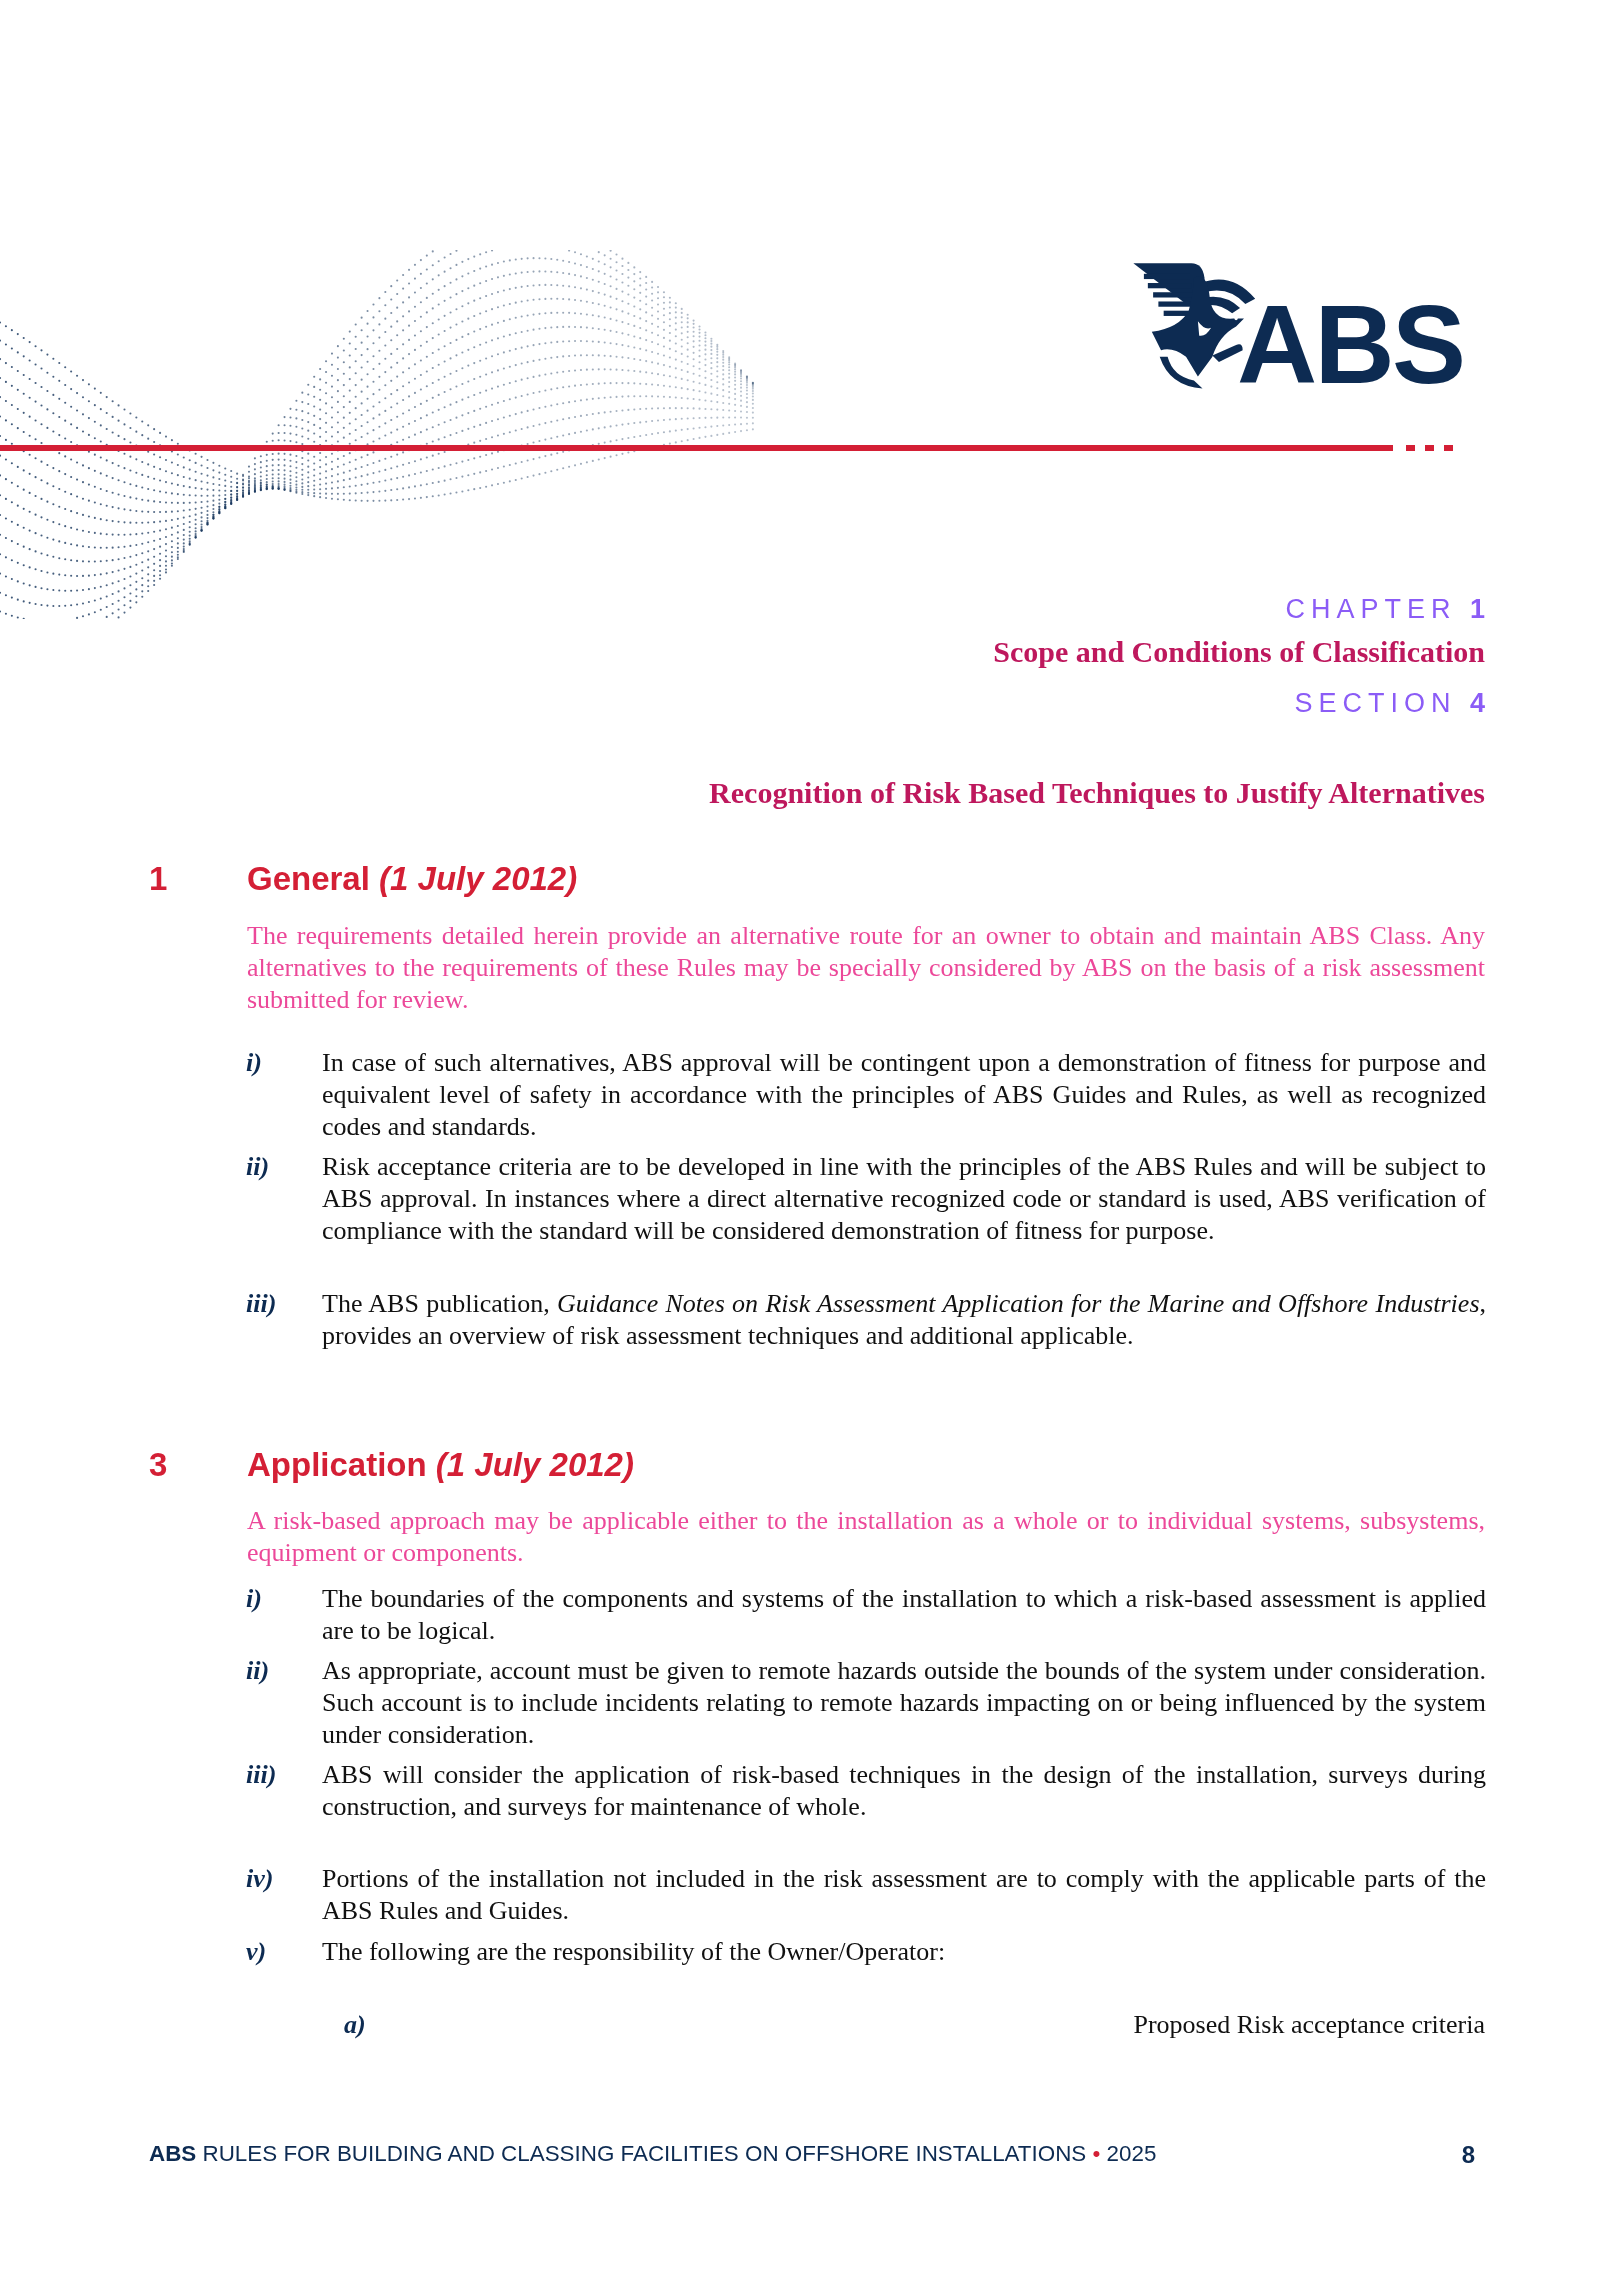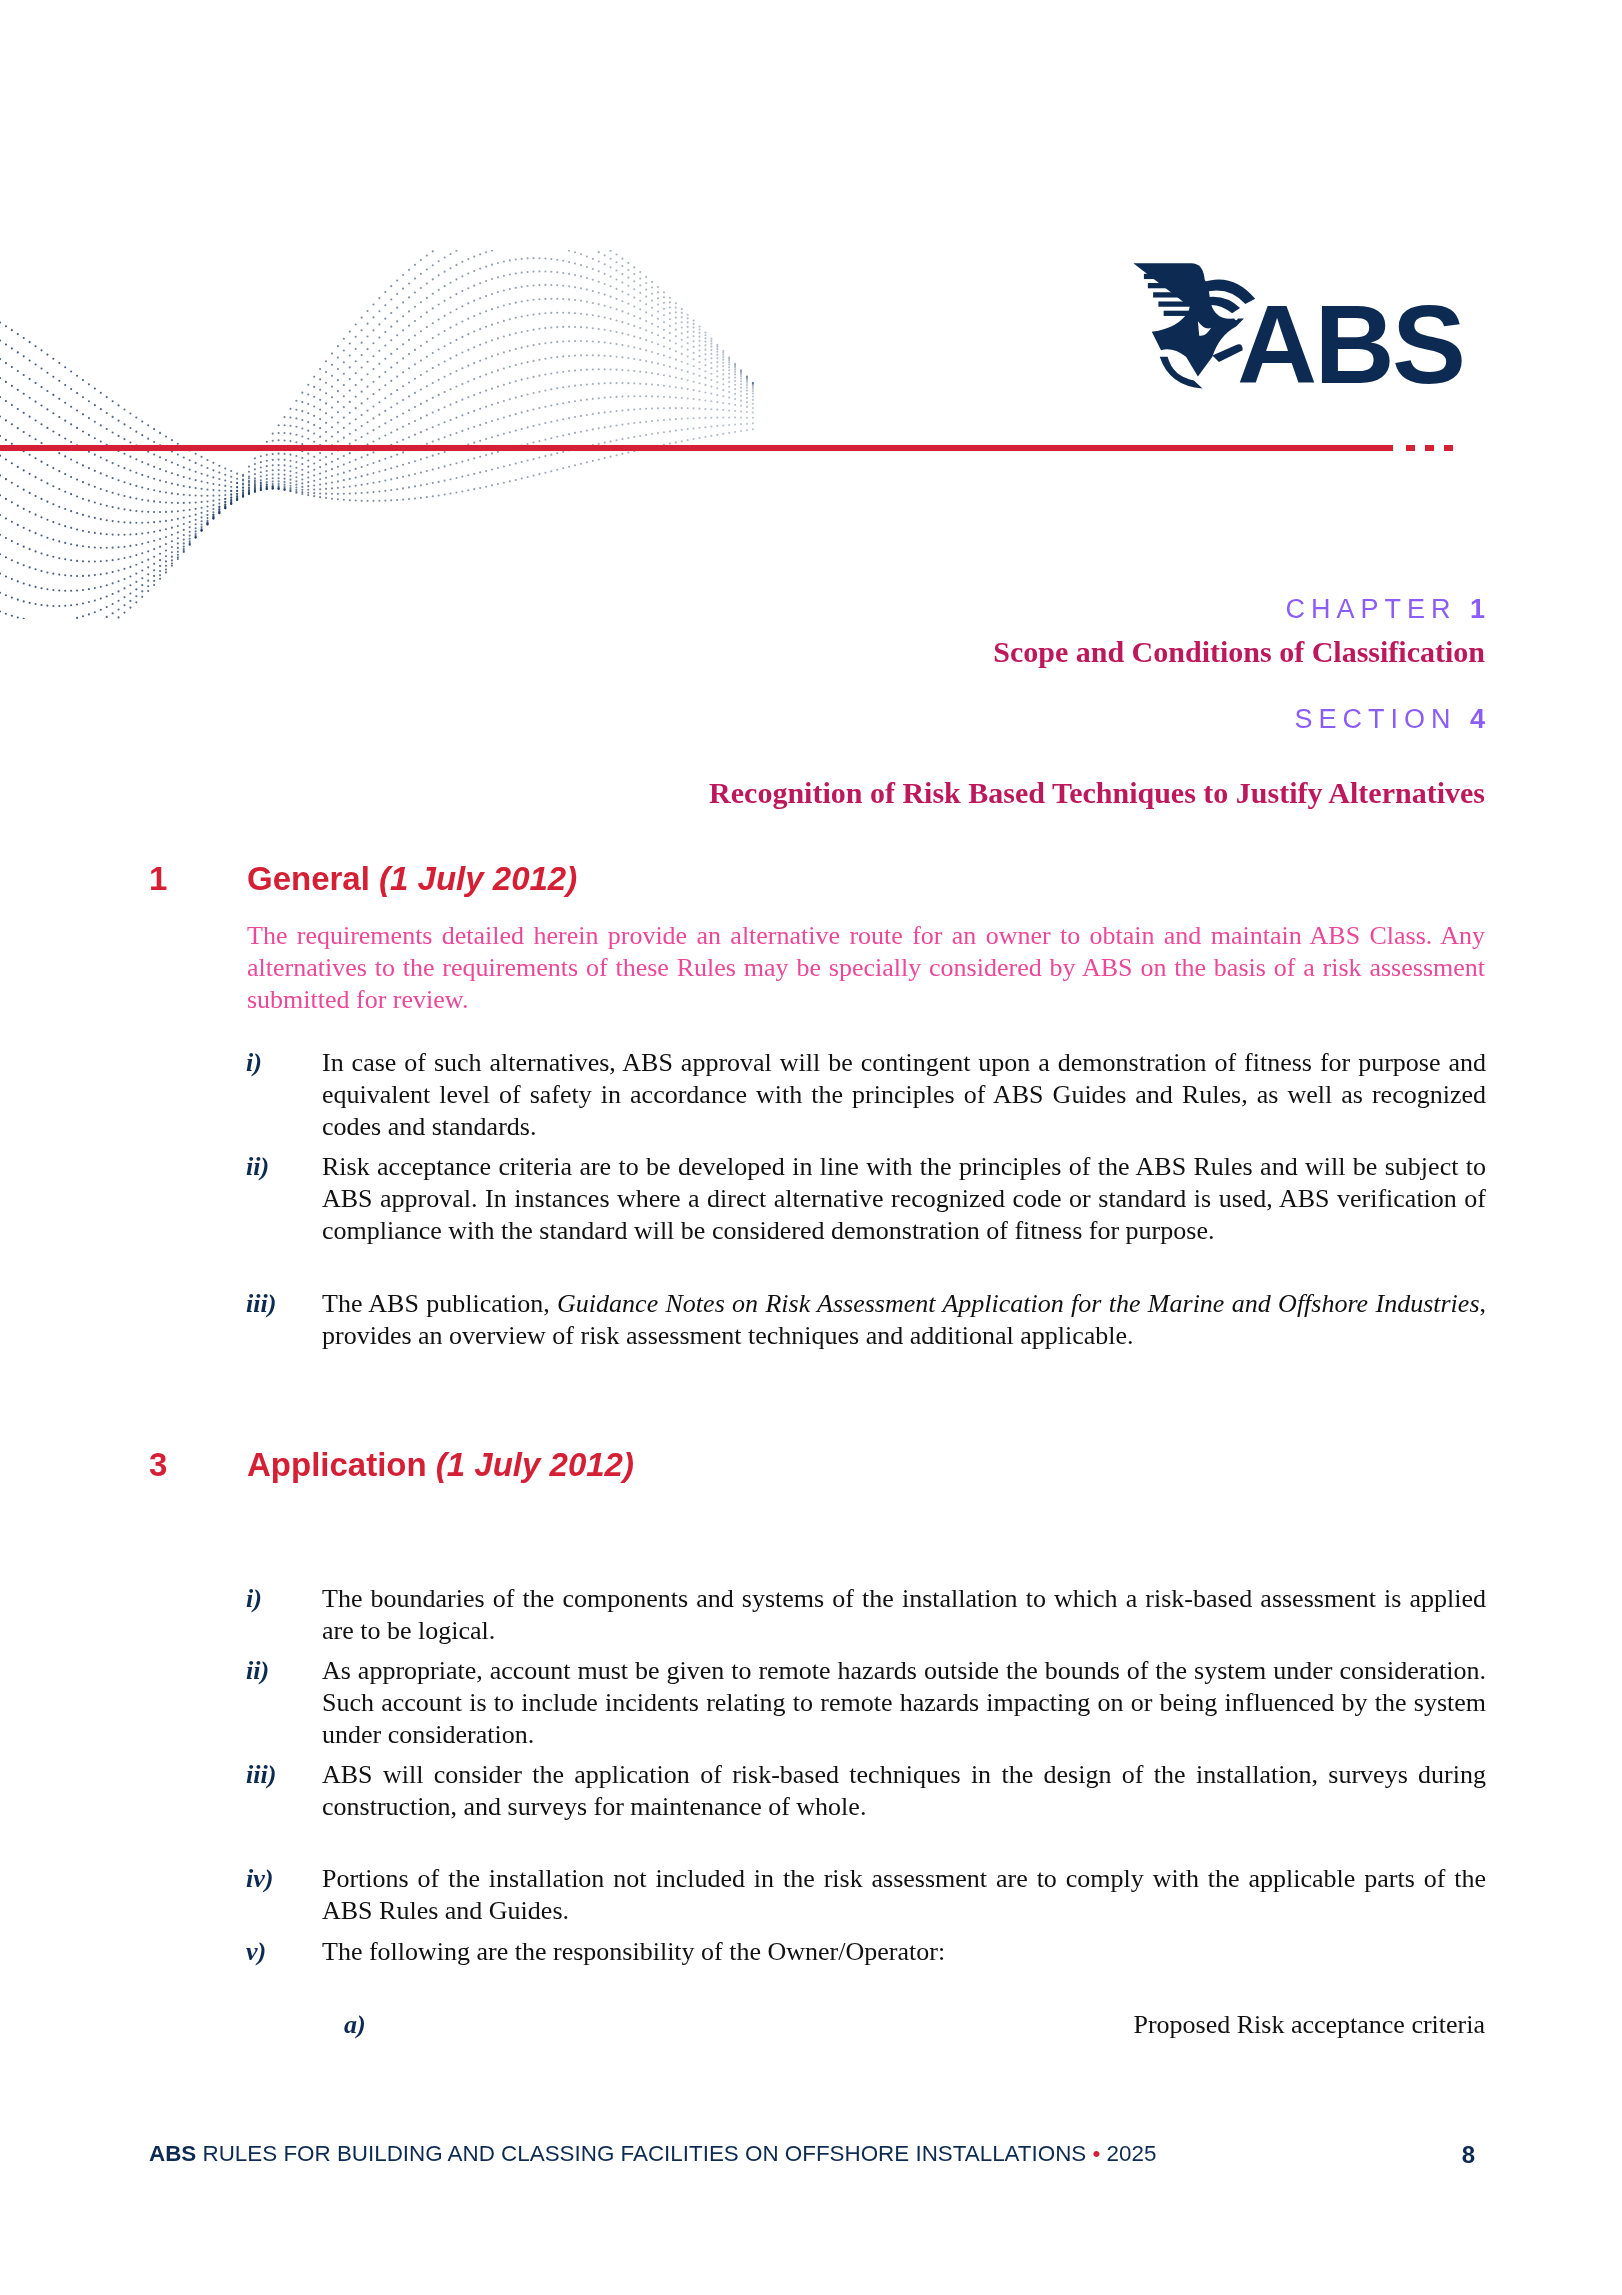--- a/index.html
+++ b/index.html
@@ -14,21 +14,21 @@
   .rule-dash { position: absolute; top: 445px; width: 8.6px; height: 6px; background: #d41f35; }
 
   
   .logo { position: absolute; left: 1120px; top: 258px; width: 356px; height: 135px; }
   .logo-text { position: absolute; left: 1237px; top: 290px; font-family: "Liberation Sans", sans-serif; font-weight: 700;
                font-size: 111px; line-height: 111px; color: #0d2b52; letter-spacing: -2.6px; }
 
   .chap-label, .sec-label { position: absolute; right: 138px; font-family: "Liberation Sans", sans-serif;
       color: #8b5cf6; font-size: 27px; letter-spacing: 6px; white-space: nowrap; }
   .chap-label { top: 594px; }
-  .sec-label { top: 704px; }
+  .sec-label { top: 688px; }
   .chap-label b, .sec-label b { font-weight: 700; letter-spacing: 0; }
   .chap-title, .sec-title { position: absolute; right: 138px; font-family: Liberation Serif, serif; font-weight: 700;
       color: #be185d; font-size: 30px; white-space: nowrap; }
   .chap-title { top: 635px; }
   .sec-title { top: 776px; }
 
   .h2 { position: absolute; left: 0; width: 1623px; font-family: "Liberation Sans", sans-serif; font-weight: 700;
         color: #d41f35; font-size: 33px; line-height: 37px; }
   .h2 .num { position: absolute; left: 149px; }
   .h2 .txt { position: absolute; left: 247px; white-space: nowrap; }
@@ -2323,20 +2323,21 @@
     <span class="tx"><span>The ABS publication, </span><i>Guidance Notes on Risk Assessment Application for the Marine and Offshore Industries</i><span>, provides an overview of risk assessment techniques and additional applicable.</span></span>
   </div>
 
   <div class="h2" style="top:1446px">
     <span class="num">3</span>
     <span class="txt">
       <span>Application</span>
       <i>(1 July 2012)</i>
     </span>
   </div>
+  <p class="para" style="top:1505px">A risk-based approach may be applicable either to the installation as a whole or to individual systems, subsystems, equipment or components.</p>
 
   <div class="li" style="top:1583px">
     <span class="mk">i)</span>
     <span class="tx">The boundaries of the components and systems of the installation to which a risk-based assessment is applied are to be logical.</span>
   </div>
   <div class="li" style="top:1655px">
     <span class="mk">ii)</span>
     <span class="tx">As appropriate, account must be given to remote hazards outside the bounds of the system under consideration. Such account is to include incidents relating to remote hazards impacting on or being influenced by the system under consideration.</span>
   </div>
   <div class="li" style="top:1759px">

